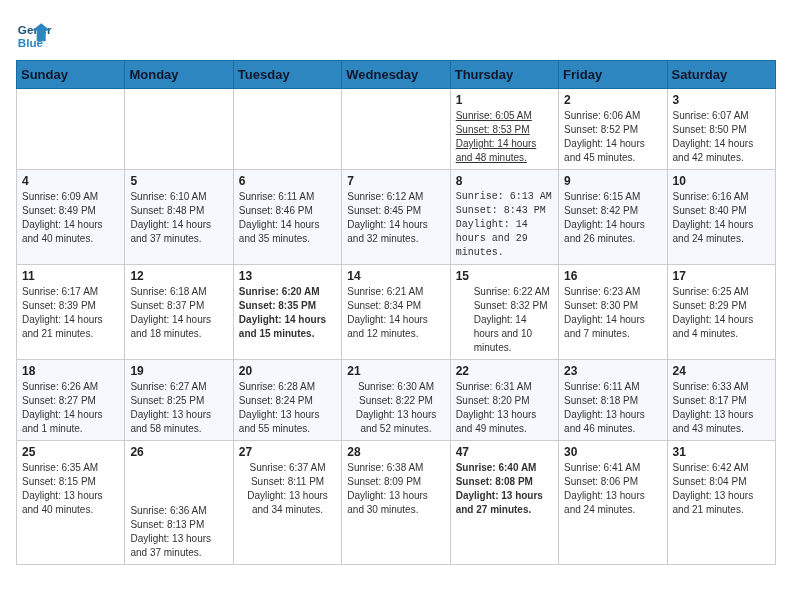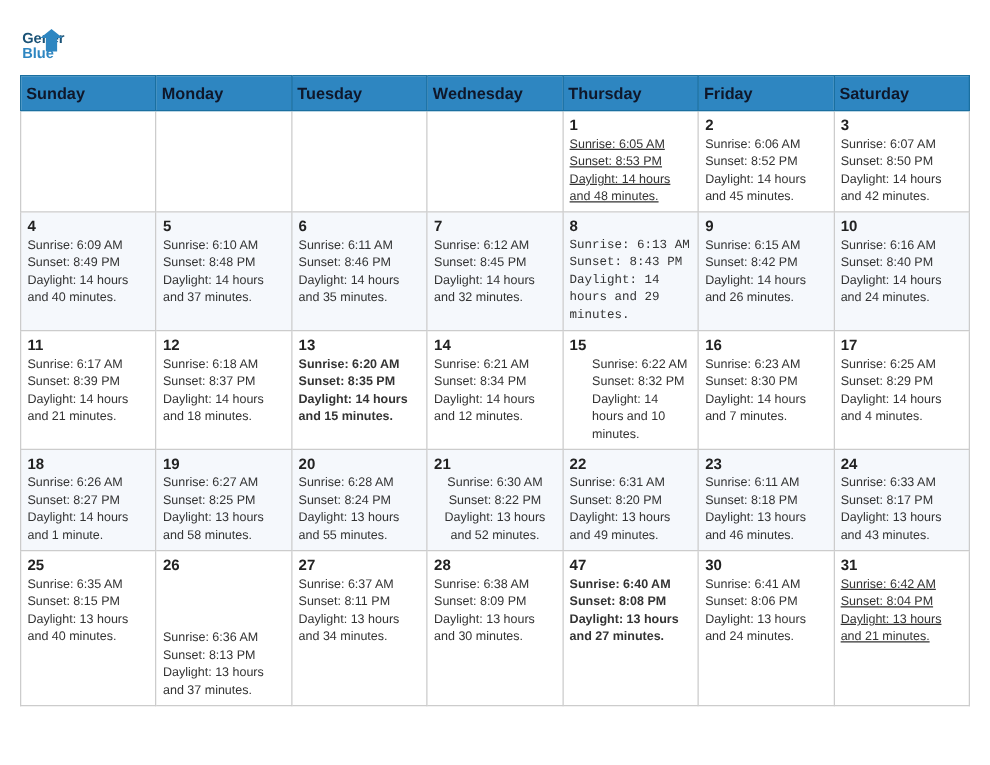--- a/index.html
+++ b/index.html
@@ -273,21 +273,21 @@
 Daylight: 13 hours and 40 minutes.</div>
         </td>
         <td>
           <div class="day-num">26</div>
           <div class="day-info" style="white-space: pre-line; margin-top: 45px;">Sunrise: 6:36 AM
 Sunset: 8:13 PM
 Daylight: 13 hours and 37 minutes.</div>
         </td>
         <td>
           <div class="day-num">27</div>
-          <div class="day-info" style="white-space: pre-line;">Sunrise: 6:37 AM
+          <div class="day-info" style="white-space: pre-line; text-align: center;">Sunrise: 6:37 AM
 Sunset: 8:11 PM
 Daylight: 13 hours and 34 minutes.</div>
         </td>
         <td>
           <div class="day-num">28</div>
           <div class="day-info" style="white-space: pre-line;">Sunrise: 6:38 AM
 Sunset: 8:09 PM
 Daylight: 13 hours and 30 minutes.</div>
         </td>
         <td>
@@ -297,19 +297,19 @@
 Daylight: 13 hours and 27 minutes.</div>
         </td>
         <td>
           <div class="day-num">30</div>
           <div class="day-info" style="white-space: pre-line;">Sunrise: 6:41 AM
 Sunset: 8:06 PM
 Daylight: 13 hours and 24 minutes.</div>
         </td>
         <td>
           <div class="day-num">31</div>
-          <div class="day-info" style="white-space: pre-line; text-decoration: underline;">Sunrise: 6:42 AM
+          <div class="day-info" style="white-space: pre-line;">Sunrise: 6:42 AM
 Sunset: 8:04 PM
 Daylight: 13 hours and 21 minutes.</div>
         </td>
       </tr>
     </tbody>
 </table>
 
 </body></html>

